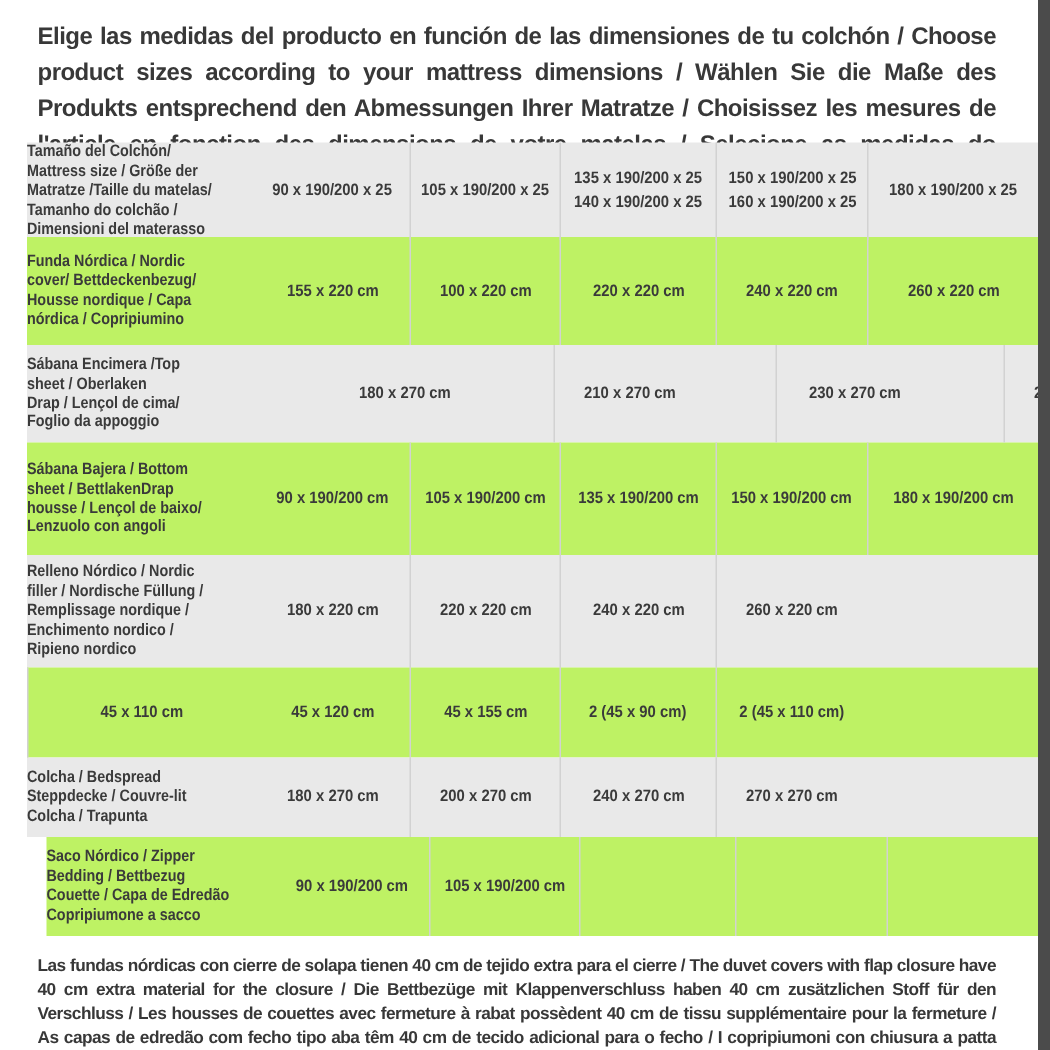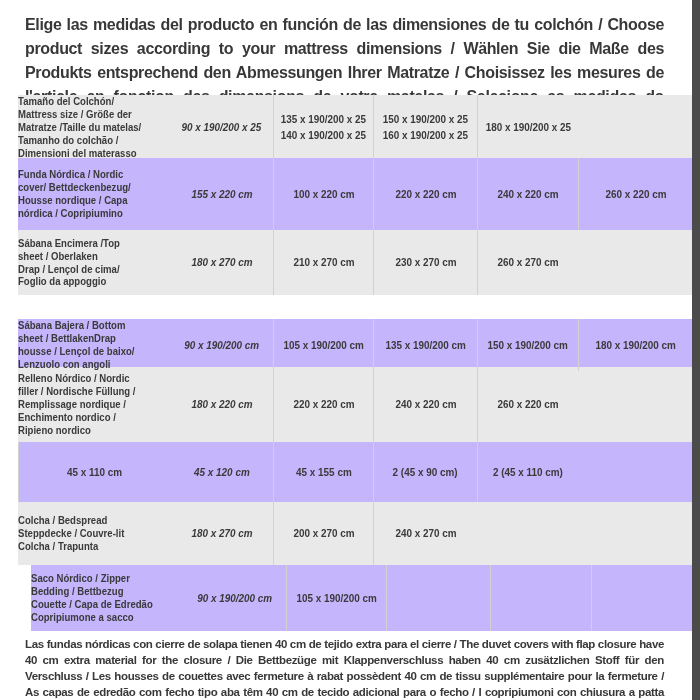--- a/index.html
+++ b/index.html
@@ -14,33 +14,33 @@
   }
   .intro { margin:13px 36px 0 25px; font-size:16px; line-height:1.5; }
   .footnote { margin:7px 36px 0 25px; font-size:11.5px; line-height:1.38; }
 
   .size-table { position:absolute; top:95px; left:18px; width:674px; }
   .trow {
     display:grid;
     grid-template-columns:152px 103px 100px 104px 101px 114px;
   }
   .trow.gray { background:#e9e9e9; }
-  .trow.white { background:#c4b5fd; }
-  .r1{height:63px;} .r2{height:72px;} .r3{height:65px;} .r4{height:48px;margin-top:24px;}
-  .r5{height:75px;} .r6{height:60px;} .r7{height:63px;} .r8{height:66px;margin-left:13px;}
+  .trow.white { background:#bef264; }
+  .r1{height:63px;} .r2{height:72px;} .r3{height:65px;gap:48px;} .r4{height:75px;}
+  .r5{height:75px;} .r6{height:60px;} .r7{height:53px;} .r8{height:66px;margin-left:13px;}
 
   .cell { display:flex; align-items:center; font-weight:bold; font-size:11px; }
   .cell.label { padding-left:0; }
   .cell.label span {
     display:block; white-space:pre-line; line-height:1.18;
     width:168px; transform:scaleX(0.87); transform-origin:0 50%;
     color:#3a3a3a;
   }
   .cell.val { justify-content:center; border-left:1px solid #d2d2d2; }
-  .cell.val:nth-child(2) { border-left:none;font-style:italic; }
+  .cell.val:nth-child(2) { border-left:none; }
   .cell.val span {
     display:block; white-space:pre-line; text-align:center;
     line-height:1.5; transform:scaleX(0.9); color:#3a3a3a;
   }
 
   .right-strip {
     position:absolute; top:0; right:0; width:8px; height:700px;
     background:#4b4b4b;
   }
 </style>
@@ -58,20 +58,23 @@
           <span>Tamaño del Colchón/
 Mattress size / Größe der
 Matratze /Taille du matelas/
 Tamanho do colchão /
 Dimensioni del materasso</span>
         </div>
       <div class="cell val">
           <span>90 x 190/200 x 25</span>
         </div>
       <div class="cell val">
+          <span>105 x 190/200 x 25</span>
+        </div>
+      <div class="cell val">
           <span>135 x 190/200 x 25
 140 x 190/200 x 25</span>
         </div>
       <div class="cell val">
           <span>150 x 190/200 x 25
 160 x 190/200 x 25</span>
         </div>
       <div class="cell val">
           <span>180 x 190/200 x 25</span>
         </div>
@@ -194,20 +197,23 @@
         </div>
       <div class="cell val">
           <span>180 x 270 cm</span>
         </div>
       <div class="cell val">
           <span>200 x 270 cm</span>
         </div>
       <div class="cell val">
           <span>240 x 270 cm</span>
         </div>
+      <div class="cell val">
+          <span>270 x 270 cm</span>
+        </div>
     </div>
 
     <div class="trow white r8">
       <div class="cell label">
           <span>Saco Nórdico / Zipper
 Bedding / Bettbezug
 Couette  / Capa de Edredão
 Copripiumone a sacco</span>
         </div>
       <div class="cell val">

